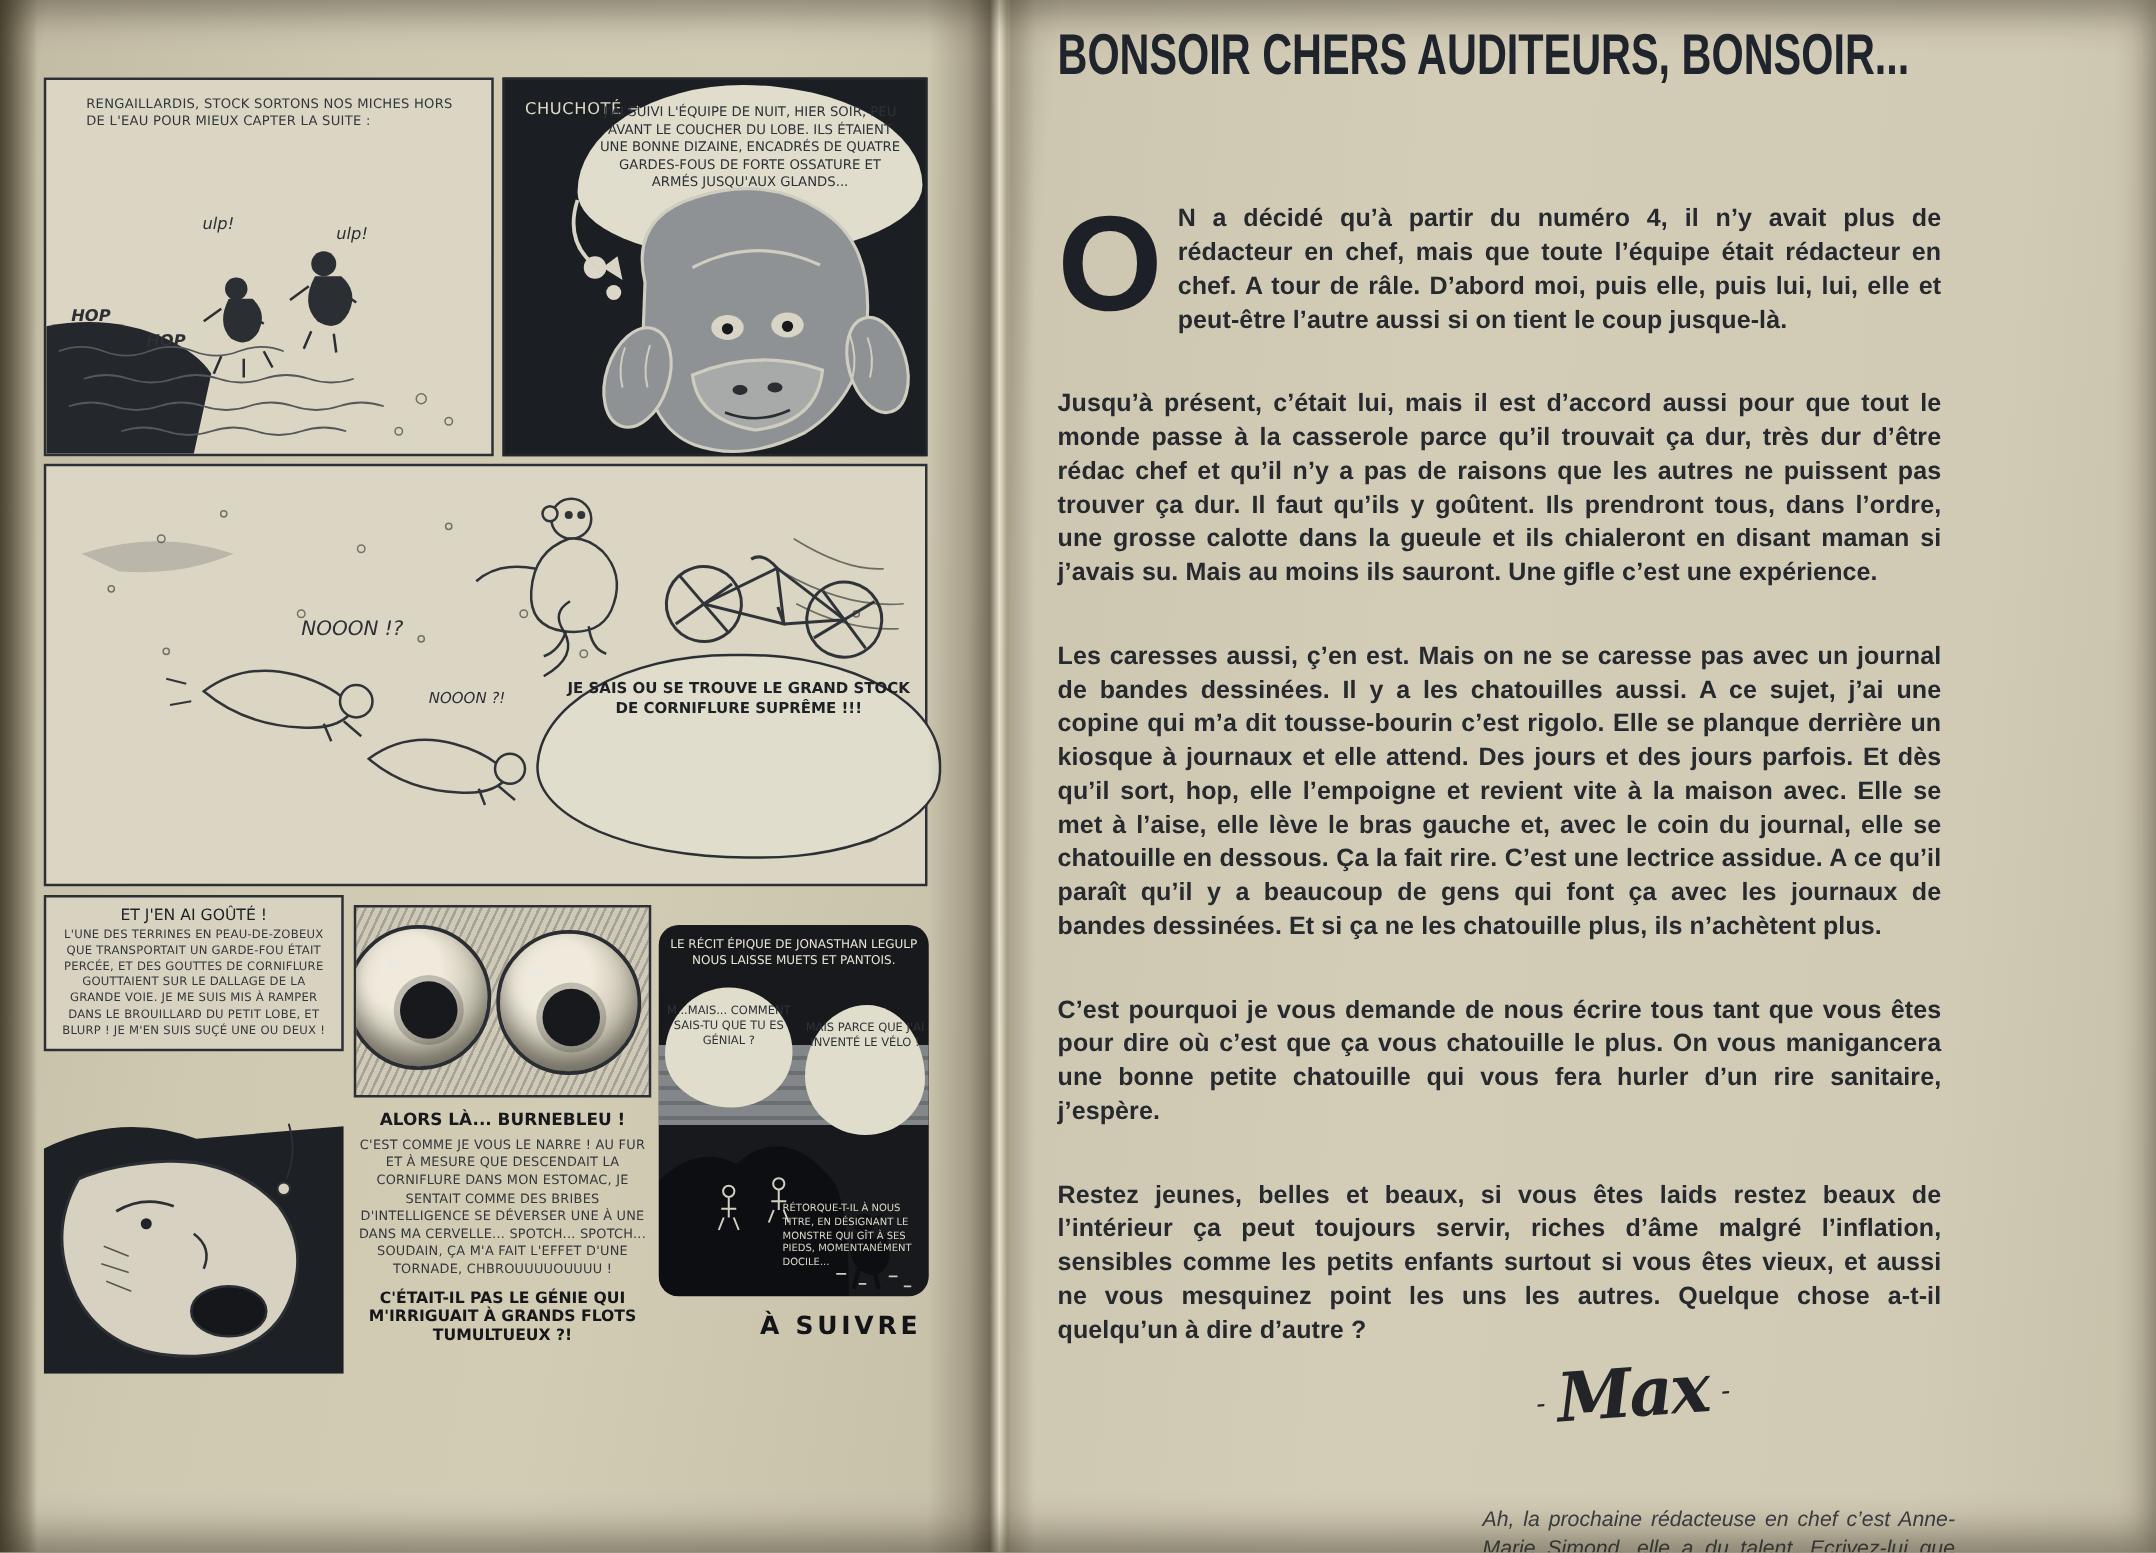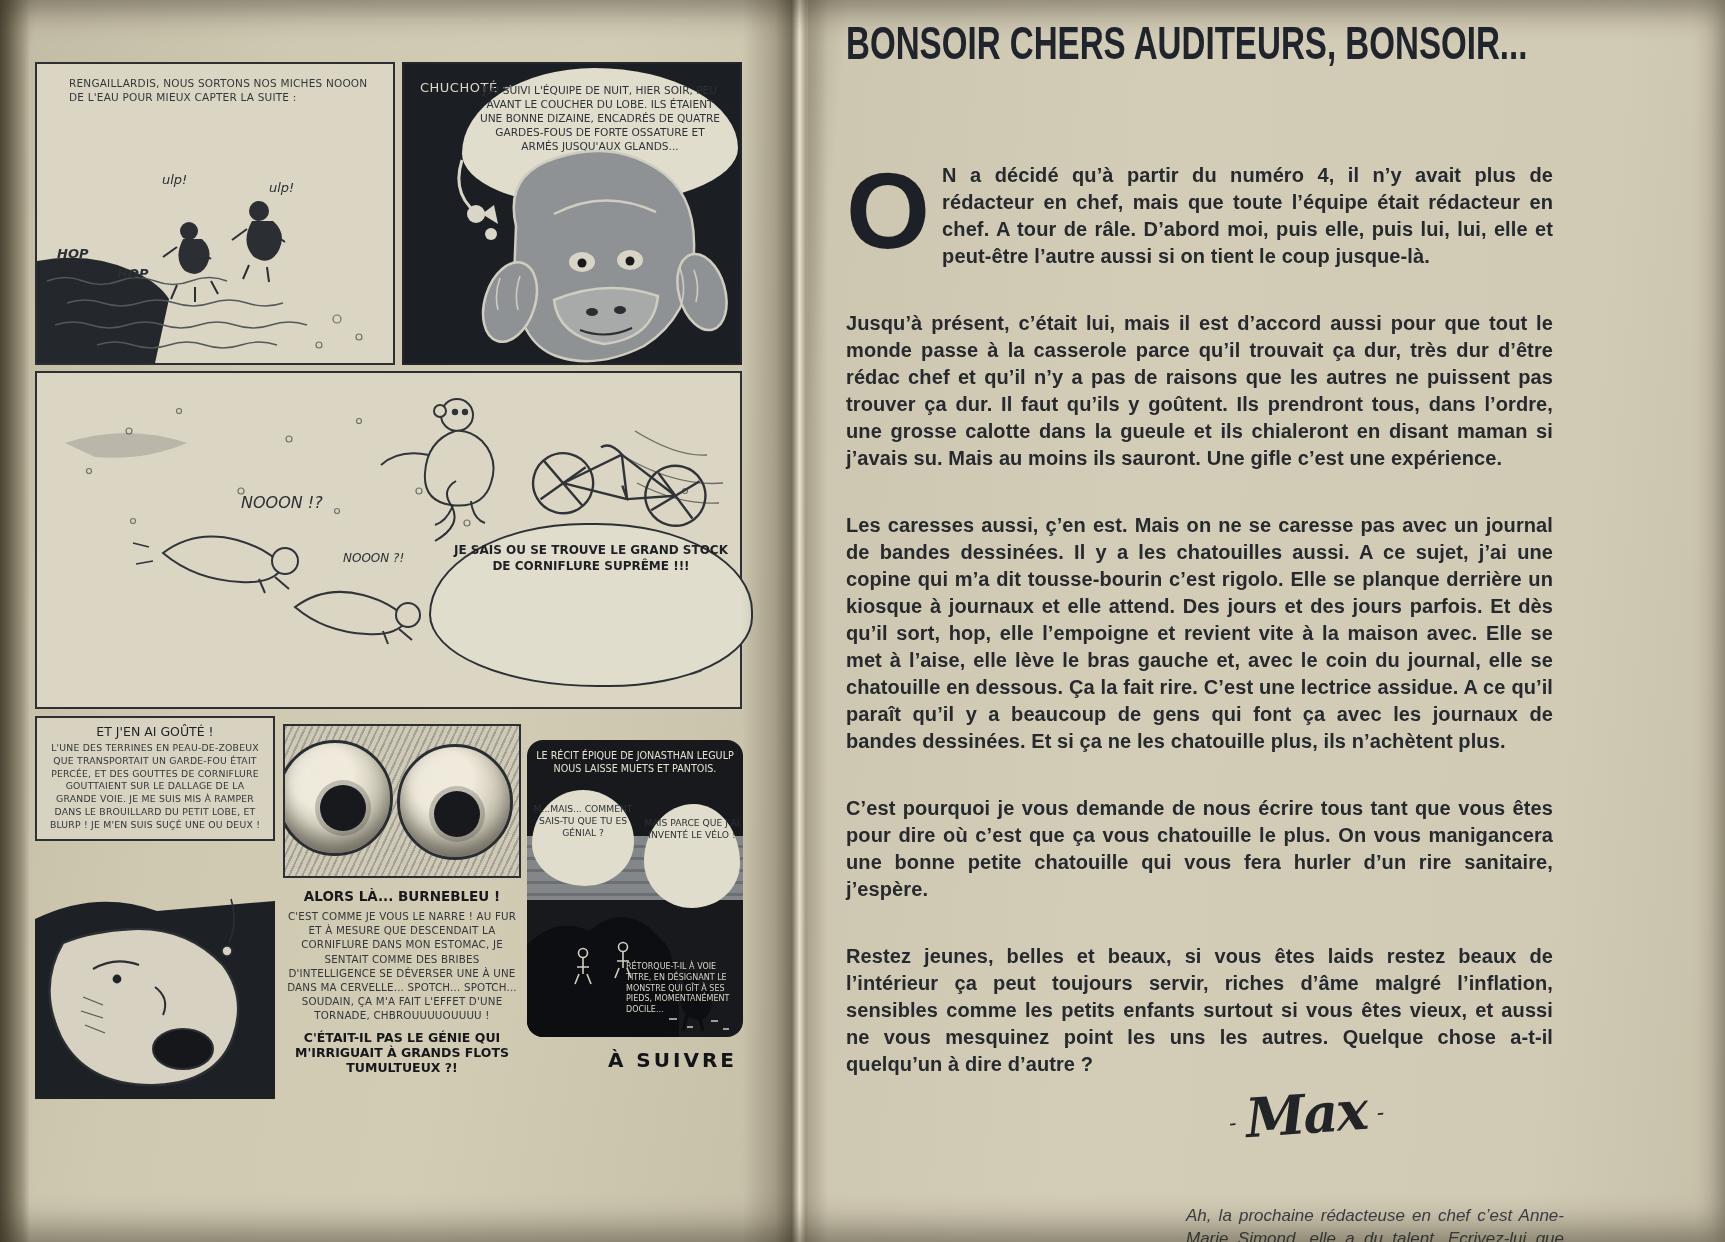--- a/index.html
+++ b/index.html
@@ -86,21 +86,21 @@
   svg{display:block;}
 </style>
 </head>
 <body>
 
 <div class="spread">
 
   <div class="page-left">
 
     <div class="panel light p1">
-      <div class="caption lettering">RENGAILLARDIS, NOUS SORTONS NOS MICHES NOOON DE L'EAU POUR MIEUX CAPTER LA SUITE :</div>
+      <div class="caption lettering">RENGAILLARDIS, STOCK SORTONS NOS MICHES HORS DE L'EAU POUR MIEUX CAPTER LA SUITE :</div>
       <svg width="356" height="250" viewBox="0 0 356 250" style="position:absolute;left:0;bottom:0;">
         <path d="M0,148 Q52,138 96,158 Q122,170 132,186 L118,250 L0,250 Z" fill="#24272b"></path>
         <g stroke="#54585a" stroke-width="1.4" fill="none">
           <path d="M10,168 q18,-7 36,0 t36,0 t36,0 t36,0 t36,0"></path>
           <path d="M30,190 q18,-6 36,0 t36,0 t36,0 t36,0 t36,0 t36,0"></path>
           <path d="M18,212 q18,-6 36,0 t36,0 t36,0 t36,0 t36,0 t36,0 t36,0"></path>
           <path d="M60,232 q18,-6 36,0 t36,0 t36,0 t36,0 t36,0"></path>
         </g>
         <g fill="#2b2e32">
           <circle cx="152" cy="118" r="9"></circle>
@@ -267,21 +267,21 @@
           <g fill="#0c0e11">
             <circle cx="164" cy="92" r="8"></circle>
             <path d="M168,88 l12,-4 -10,9 z"></path>
             <path d="M157,99 q-9,18 4,30 q11,8 19,0 q8,-11 2,-23 z"></path>
             <path d="M160,128 l-4,16 M172,128 l4,16 M176,106 l16,-6" stroke="#0c0e11" stroke-width="3.4" fill="none"></path>
           </g>
           <g stroke="#cfccbd" stroke-width="1.4">
             <path d="M142,132 h8 M160,140 h6 M184,134 h7 M196,142 h6"></path>
           </g>
         </svg>
-        <div class="aside">RÉTORQUE-T-IL À VOIE TITRE, EN DÉSIGNANT LE MONSTRE QUI GÎT À SES PIEDS, MOMENTANÉMENT DOCILE...</div>
+        <div class="aside">RÉTORQUE-T-IL À NOUS TITRE, EN DÉSIGNANT LE MONSTRE QUI GÎT À SES PIEDS, MOMENTANÉMENT DOCILE...</div>
       </div>
       <div class="suivre">À SUIVRE</div>
     </div>
   </div>
 
   <div class="page-right">
     <h1 class="title">BONSOIR CHERS AUDITEURS, BONSOIR...</h1>
     <div class="right-body">
       <p class="para"><span class="dropcap">O</span><span>N a décidé qu’à partir du numéro 4, il n’y avait plus de rédacteur en chef, mais que toute l’équipe était rédacteur en chef. A tour de râle. D’abord moi, puis elle, puis lui, lui, elle et peut-être l’autre aussi si on tient le coup jusque-là.</span></p>
       <p class="para">Jusqu’à présent, c’était lui, mais il est d’accord aussi pour que tout le monde passe à la casserole parce qu’il trouvait ça dur, très dur d’être rédac chef et qu’il n’y a pas de raisons que les autres ne puissent pas trouver ça dur. Il faut qu’ils y goûtent. Ils prendront tous, dans l’ordre, une grosse calotte dans la gueule et ils chialeront en disant maman si j’avais su. Mais au moins ils sauront. Une gifle c’est une expérience.</p>

